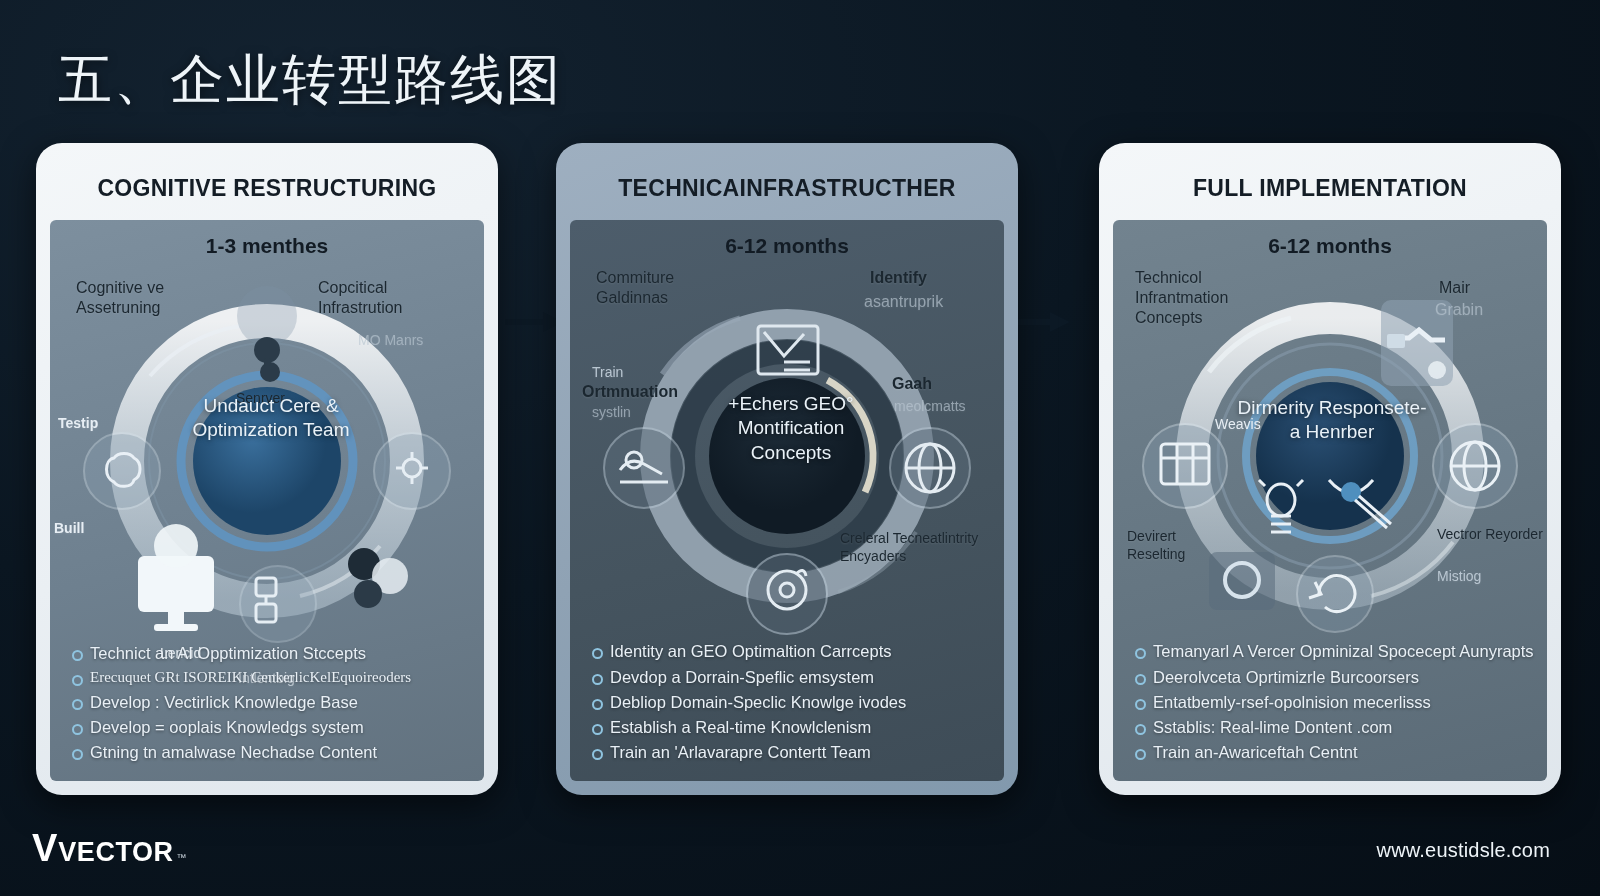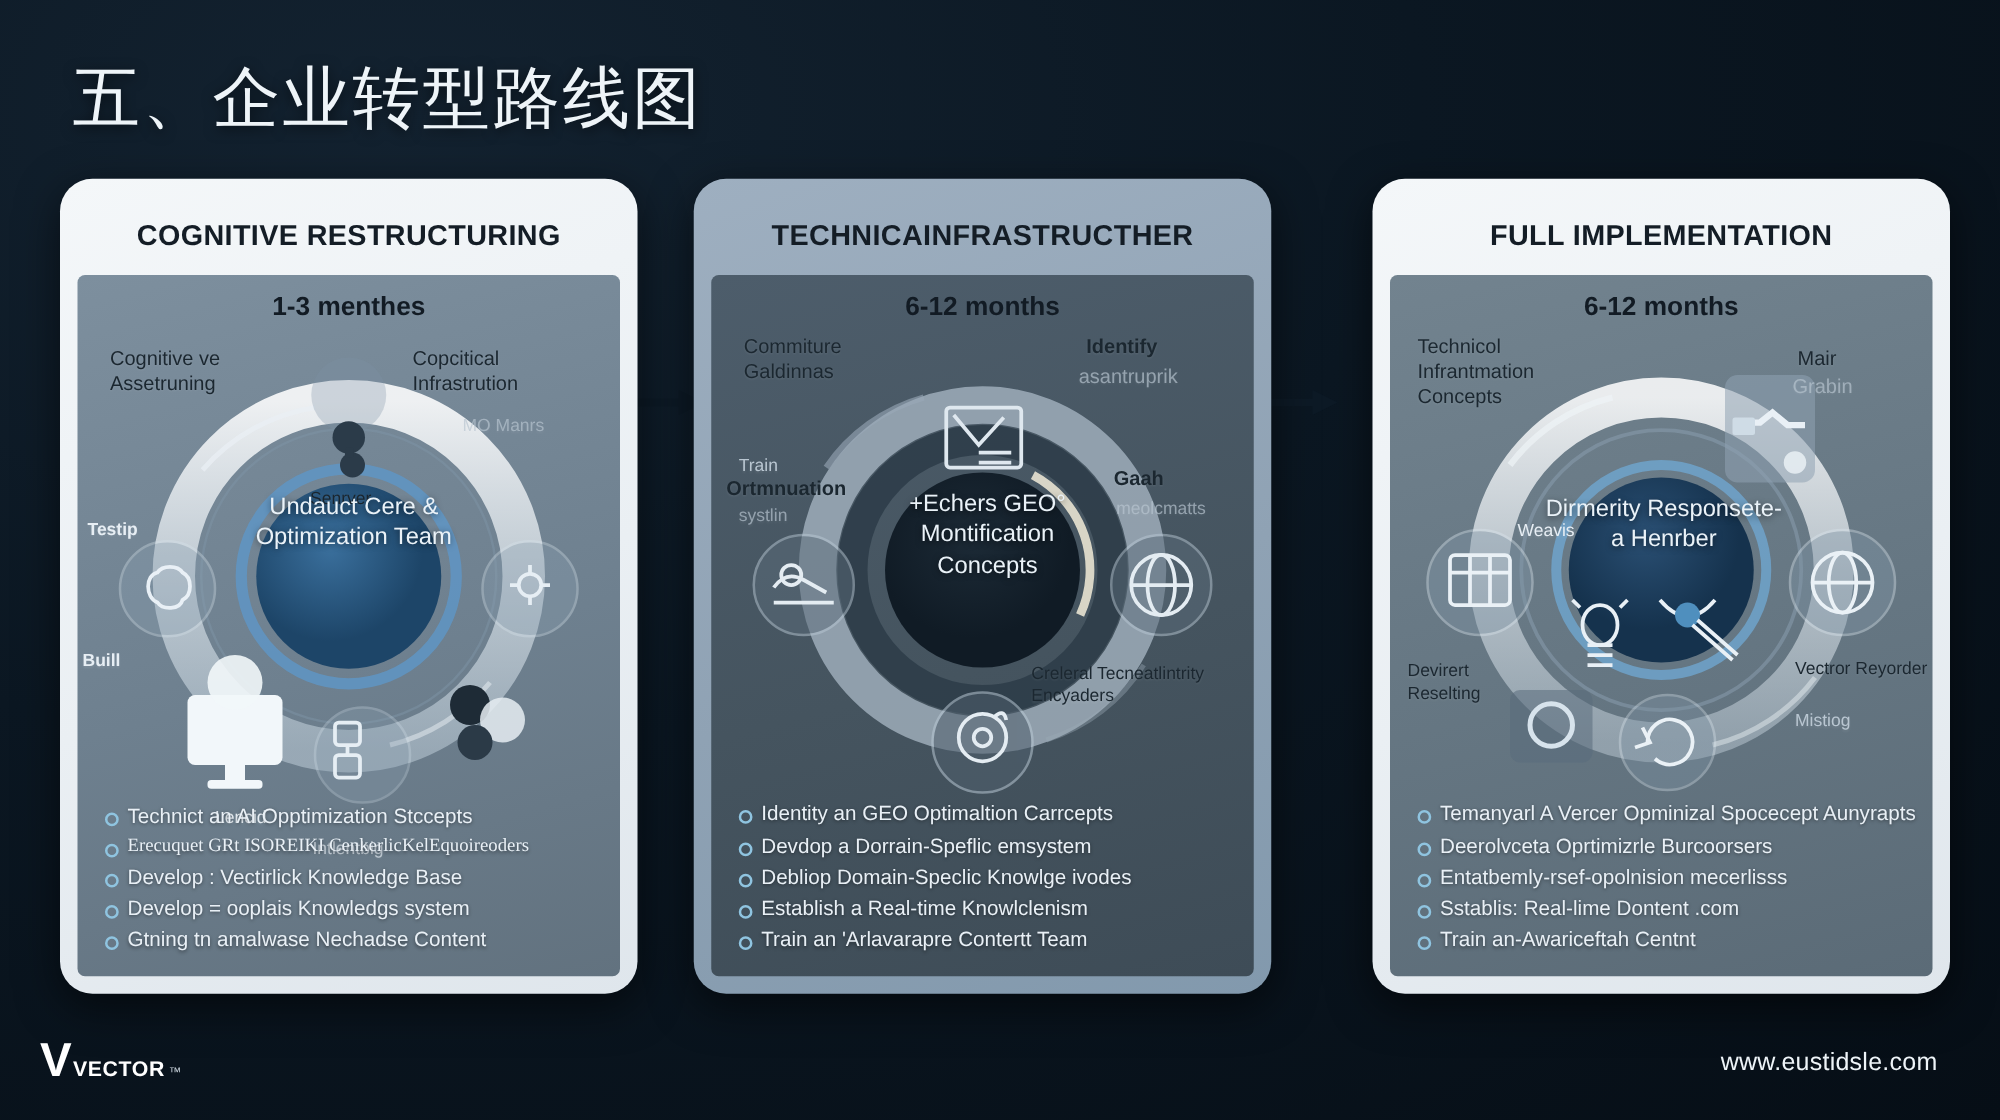--- a/index.html
+++ b/index.html
@@ -23,21 +23,21 @@
     text-shadow: 0 2px 10px rgba(0,0,0,.6);
   }
 
   
   .cards {
     position: absolute; left: 0; top: 143px;
     width: 1600px; height: 660px;
     display: flex; align-items: flex-start;
   }
   .card-slot { position: relative; }
-  .card-slot.s1 { margin-left: 48px; }
+  .card-slot.s1 { margin-left: 36px; }
   .card {
     width: 462px; height: 652px;
     border-radius: 26px;
     padding: 16px 14px 14px 14px;
     display: flex; flex-direction: column;
     box-shadow: 0 10px 34px rgba(0,0,0,.55);
   }
   .card.light {
     background: linear-gradient(160deg,#f4f7f9 0%, #eaeff3 55%, #dfe6ec 100%);
   }
@@ -134,21 +134,21 @@
   }
   .logo {
     position: absolute; left: 32px; bottom: 28px;
     display: flex; align-items: baseline;
   }
   .logo-mark {
     font-size: 38px; font-weight: 700; color: #ffffff;
     line-height: 1; letter-spacing: -1px;
   }
   .logo-word {
-    font-size: 17px; font-weight: 700; color: #ffffff;
+    font-size: 27px; font-weight: 700; color: #ffffff;
     letter-spacing: .5px; margin-left: 2px;
   }
   .logo-tm { font-size: 10px; color: #cfd9e2; margin-left: 3px; }
   .site {
     position: absolute; right: 50px; bottom: 34px;
     font-size: 20px; color: #eef4f8; letter-spacing: .2px;
   }
 </style>
 </head>
 <body>
@@ -250,21 +250,21 @@
             <div class="bullet wrap">Technict an AI Opptimization Stccepts</div>
             <div class="bullet tight">Erecuquet GRt ISOREIKI CenkerlicKelEquoireoders</div>
             <div class="bullet">Develop : Vectirlick Knowledge Base</div>
             <div class="bullet">Develop = ooplais Knowledgs system</div>
             <div class="bullet">Gtning tn amalwase Nechadse Content</div>
           </div>
         </div>
       </div>
     </div>
 
-    <div class="card-slot" style="margin-left:45px;">
+    <div class="card-slot" style="margin-left:58px;">
       <div class="card mid">
         <div class="card-title">TECHNICAINFRASTRUCTHER</div>
         <div class="panel p2">
           <div class="duration">6-12 months</div>
 
           <div class="hero">
             <svg viewBox="0 0 434 400" preserveAspectRatio="xMidYMid meet">
               <defs>
                 <radialGradient id="g2core" cx="45%" cy="35%">
                   <stop offset="0%" stop-color="#1c2a36"></stop>
@@ -310,21 +310,21 @@
           <div class="ctext" style="left:126px; top:172px;">+Echers GEO° Montification Concepts</div>
 
           <div class="flabel" style="left:26px; top:48px; width:150px;">Commiture Galdinnas</div>
           <div class="flabel bold" style="left:300px; top:48px;">Identify</div>
           <div class="flabel blur dim" style="left:294px; top:72px;">asantruprik</div>
           <div class="flabel small dim" style="left:22px; top:144px;">Train</div>
           <div class="flabel bold" style="left:12px; top:162px;">Ortmnuation</div>
           <div class="flabel small blur dim" style="left:22px; top:184px;">systlin</div>
           <div class="flabel bold" style="left:322px; top:154px;">Gaah</div>
           <div class="flabel small blur dim" style="left:324px; top:178px;">meolcmatts</div>
-          <div class="flabel small" style="left:256px; top:310px; width:140px;">Creleral Tecneatlintrity Encyaders</div>
+          <div class="flabel small" style="left:270px; top:310px; width:140px;">Creleral Tecneatlintrity Encyaders</div>
 
           <div class="bullets">
             <div class="bullet wrap">Identity an GEO Optimaltion Carrcepts</div>
             <div class="bullet">Devdop a Dorrain-Speflic emsystem</div>
             <div class="bullet">Debliop Domain-Speclic Knowlge ivodes</div>
             <div class="bullet">Establish a Real-time Knowlclenism</div>
             <div class="bullet">Train an 'Arlavarapre Contertt Team</div>
           </div>
         </div>
       </div>

